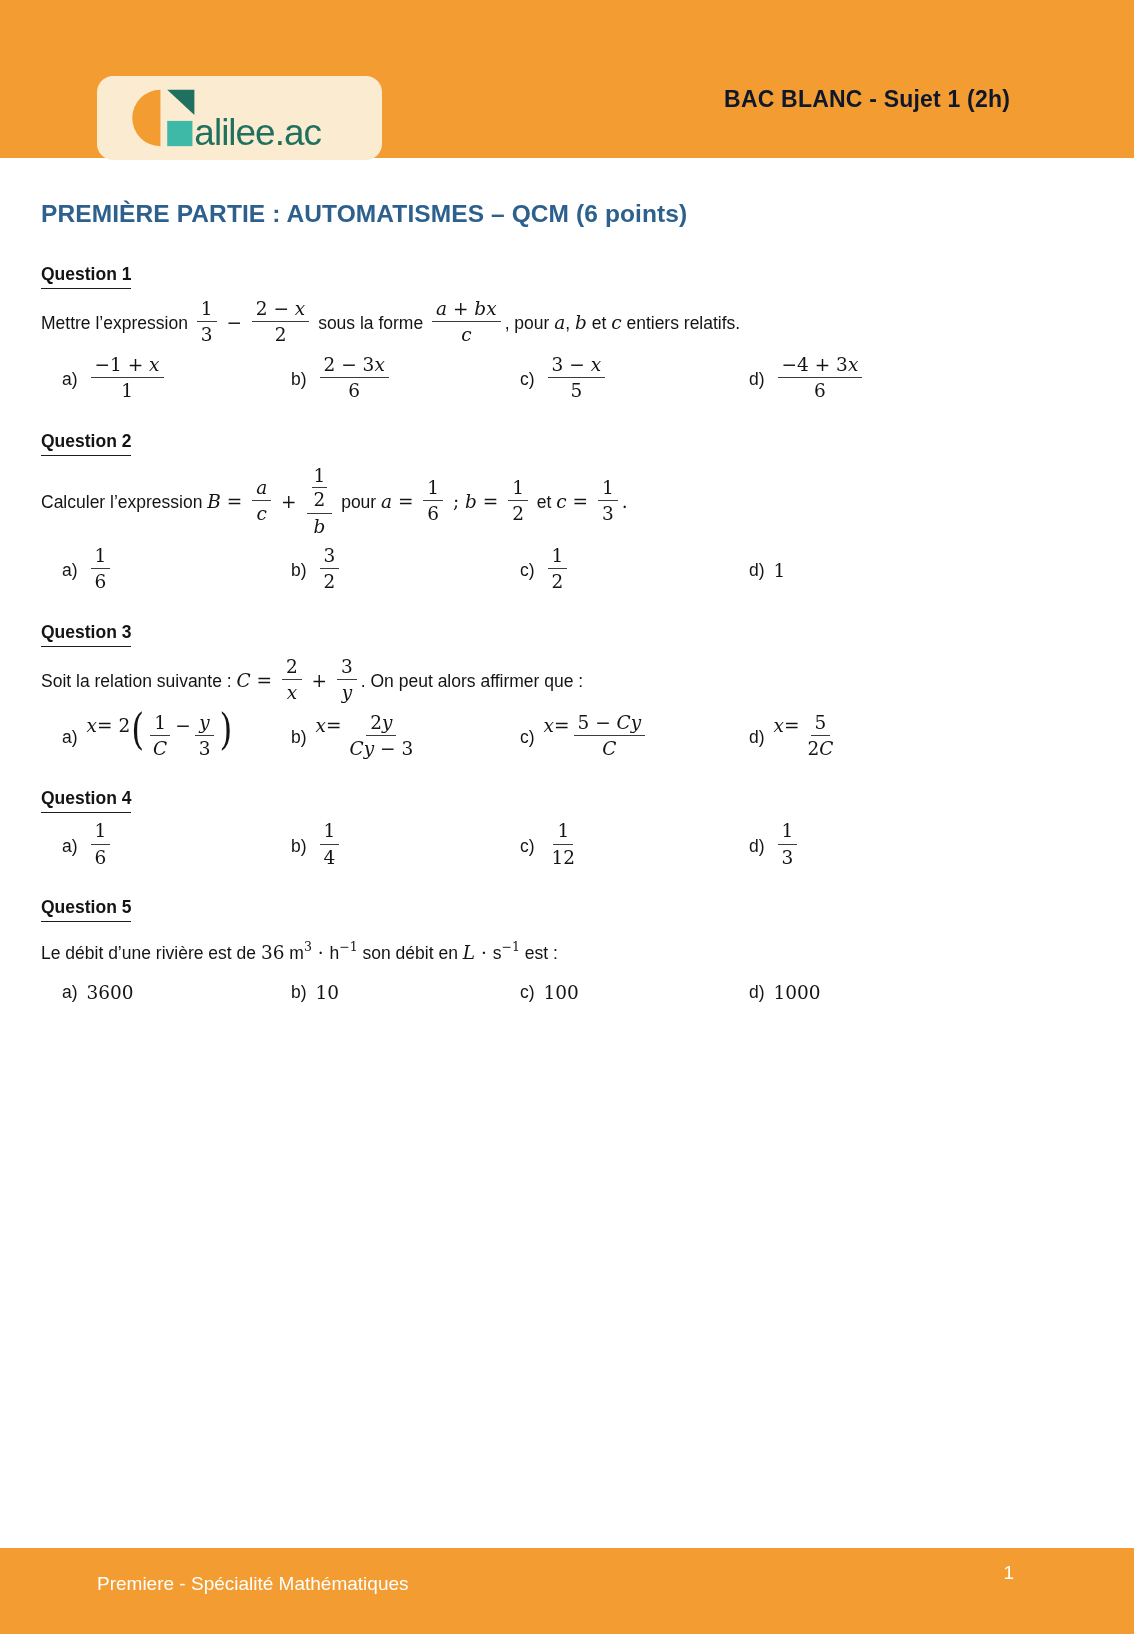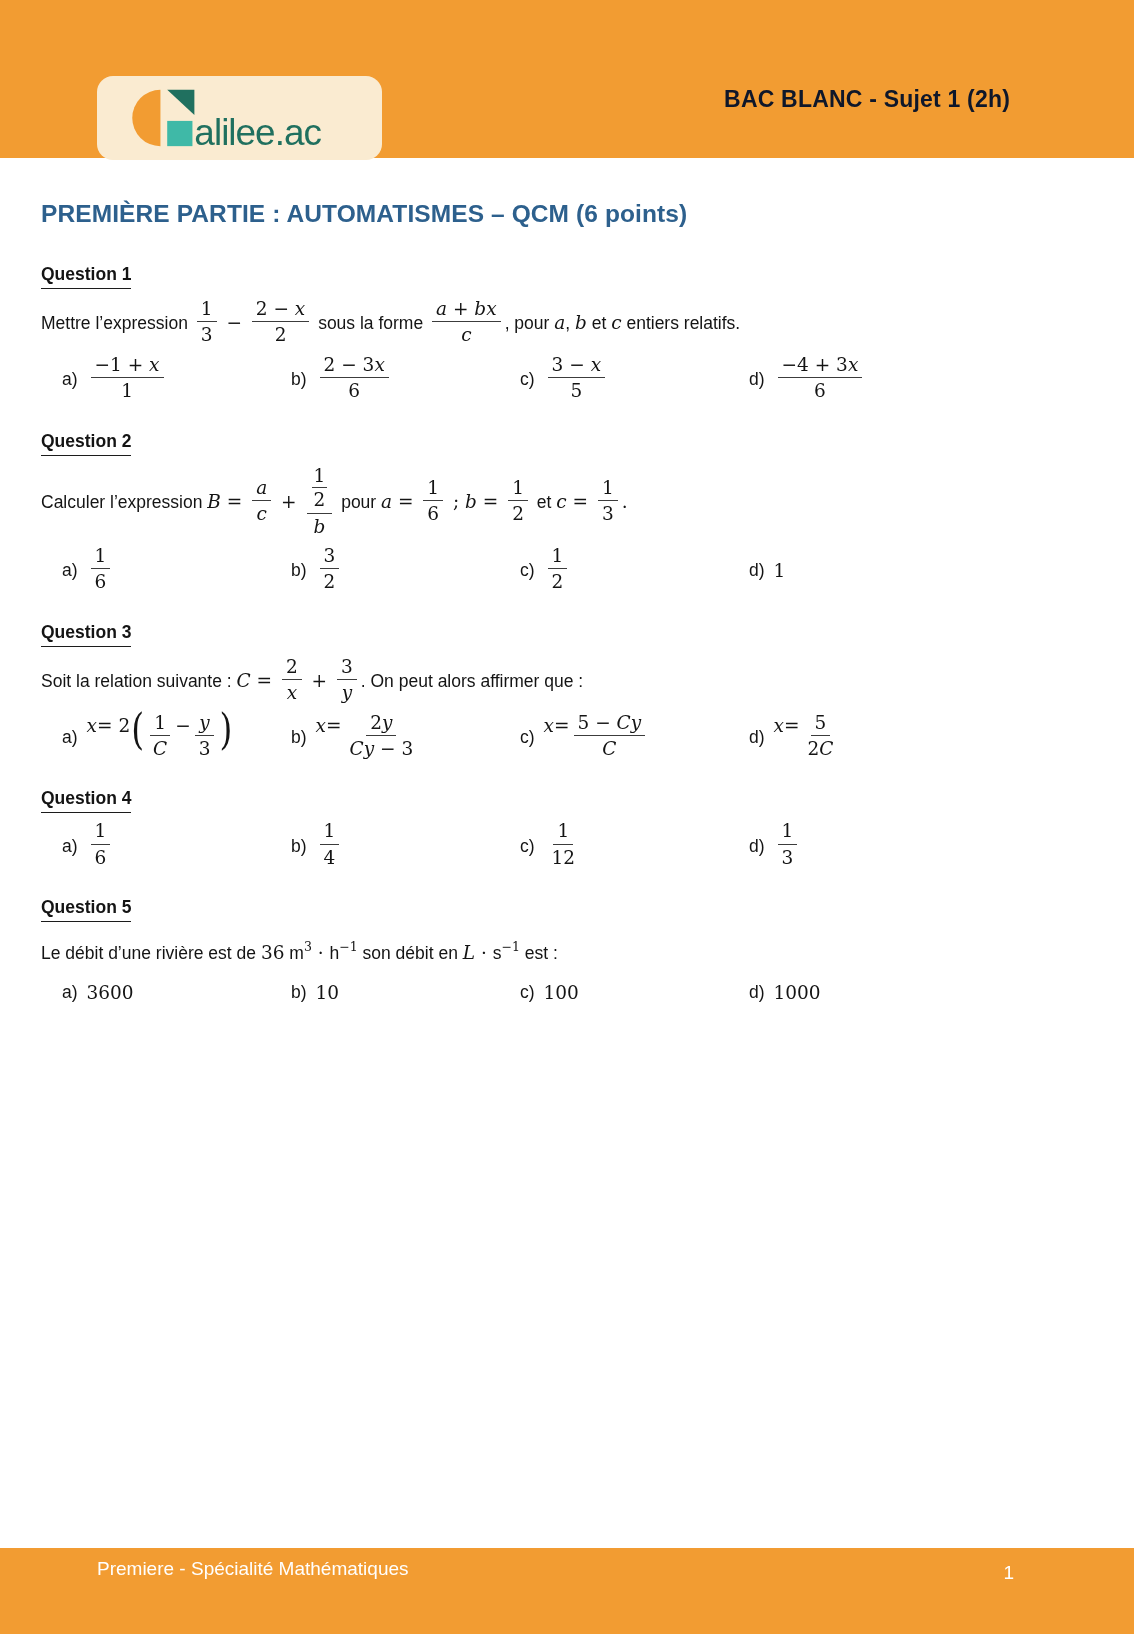--- a/index.html
+++ b/index.html
@@ -59,21 +59,21 @@
   .frac .frac .fd{padding:2px 2px 0;}
   .mbig{
     font-family:"DejaVu Serif", serif;font-size:33px;line-height:1;
     display:inline-block;vertical-align:middle;transform:scaleY(1.28);
     position:relative;top:-2px;margin:0 1px;
   }
   .alabel{font-size:17.5px;}
   .amath{display:inline-flex;align-items:flex-start;}
   
   .footer{position:absolute;left:0;bottom:0;width:100%;height:86px;background:var(--orange);color:#fff;}
-  .footer-left{position:absolute;left:97px;top:10px;font-size:19px;}
+  .footer-left{position:absolute;left:97px;top:25px;font-size:19px;}
   .footer-page{position:absolute;right:120px;top:14px;font-size:19px;}
 </style>
 </head>
 <body>
 
 <header class="header">
   <div class="logo-card">
     <svg width="224" height="66" viewBox="0 0 228 68">
       <path d="M32 5 A29 29 0 0 0 32 63 Z" style="fill:var(--orange)"></path>
       <polygon points="39,5 67,5 67,31" style="fill:var(--teal-dark)"></polygon>

